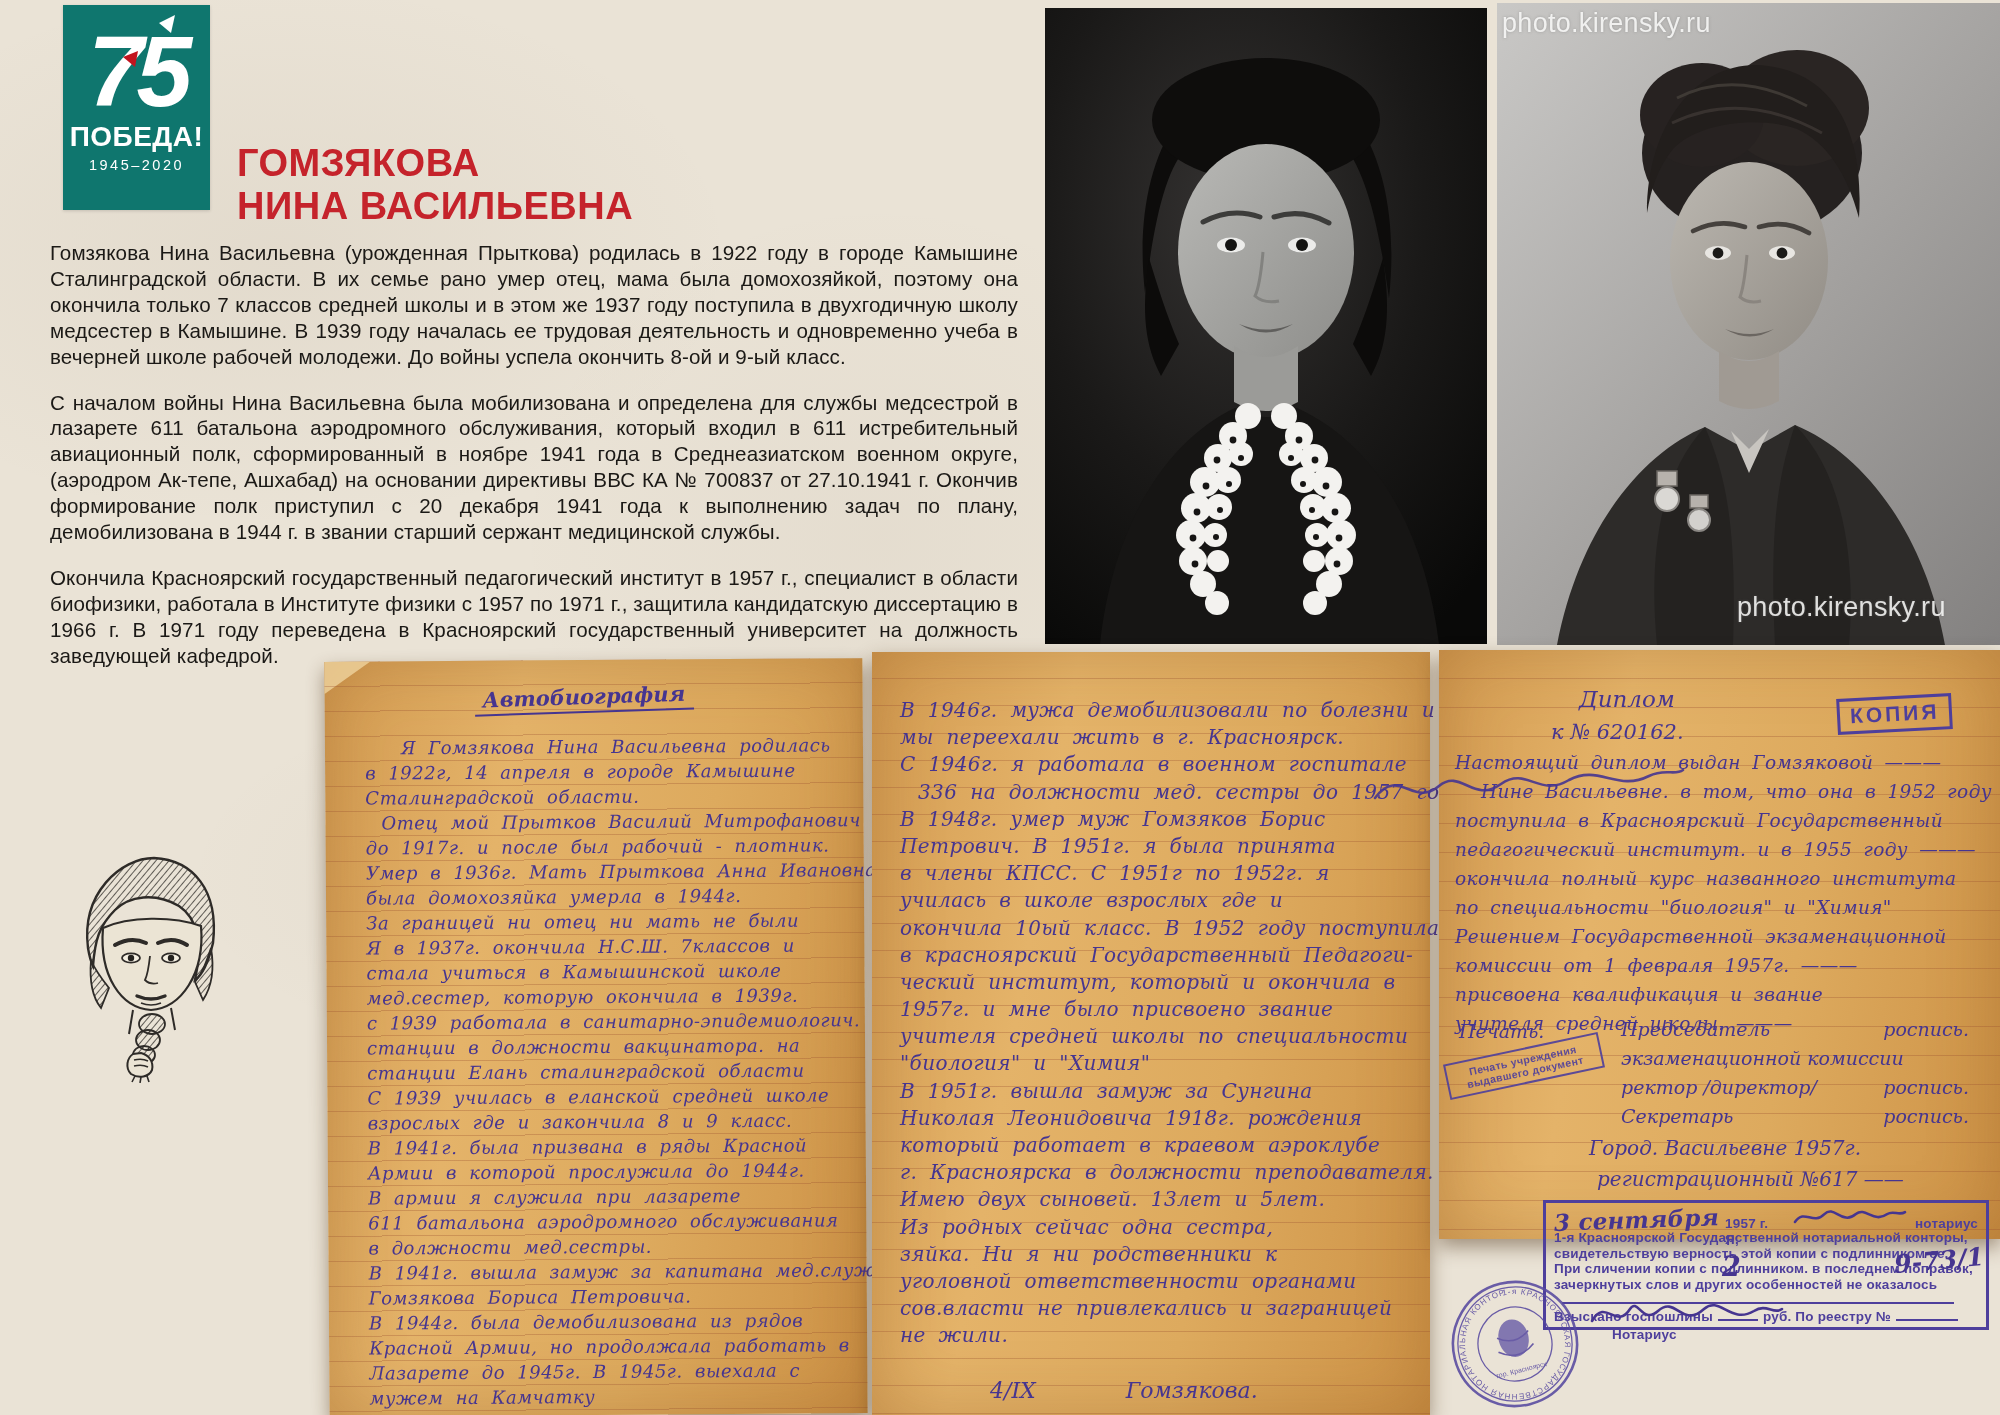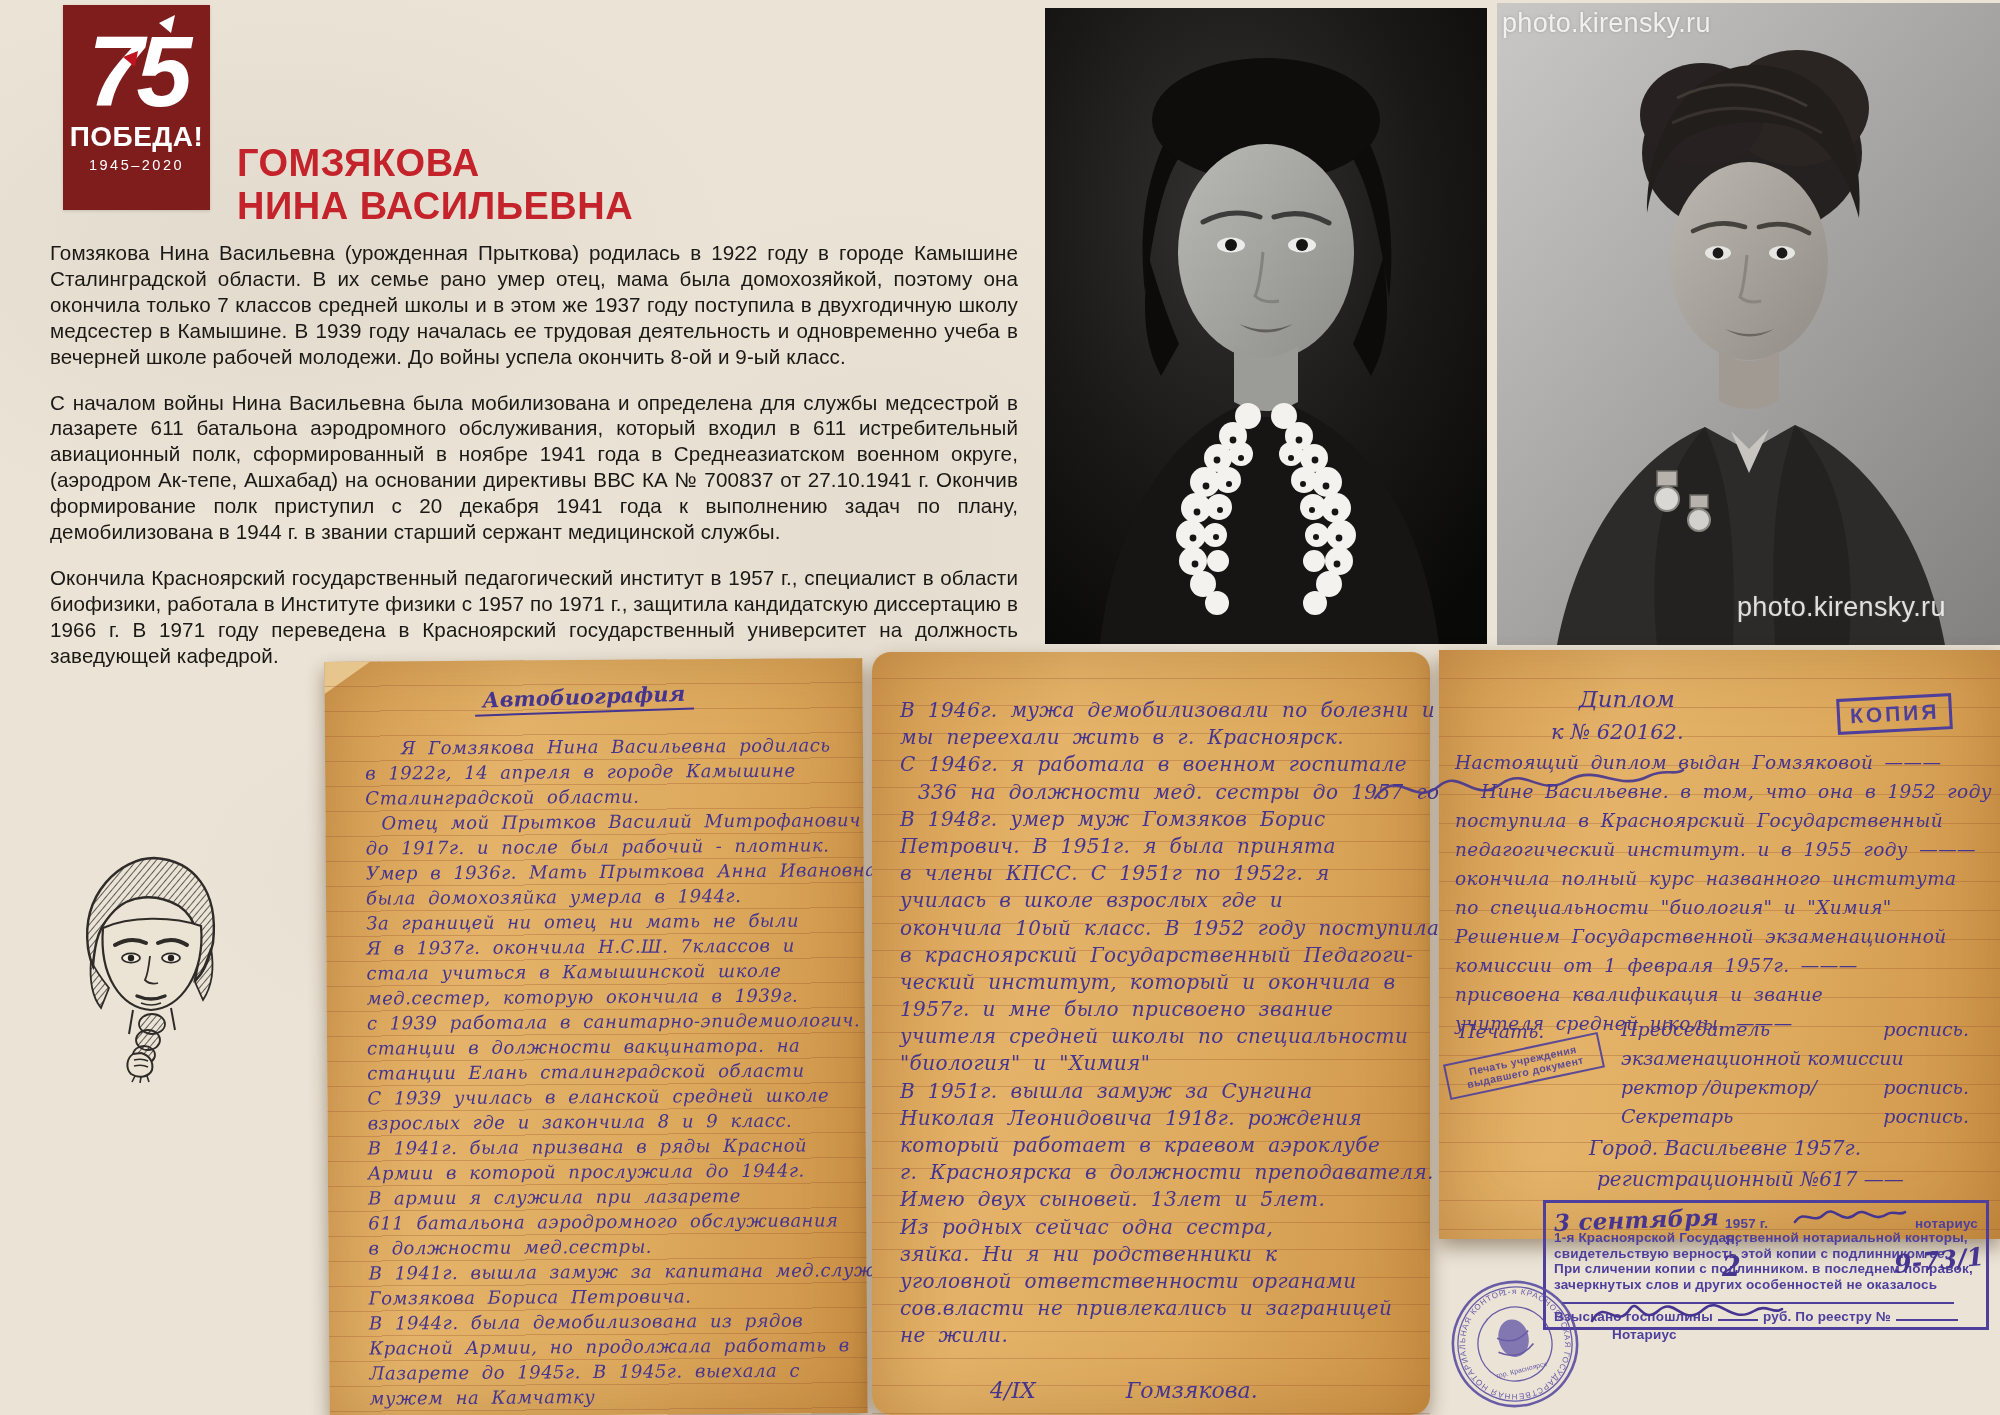--- a/index.html
+++ b/index.html
@@ -6,21 +6,21 @@
   html,body{margin:0;padding:0;background:#6d6a64;}
   .page{position:relative;width:2000px;height:1415px;overflow:hidden;
     background:#eae3d6;font-family:"Liberation Sans",sans-serif;}
   .page::before{content:"";position:absolute;inset:0;pointer-events:none;
     background:
       radial-gradient(700px 420px at 14% 18%, rgba(125,105,80,.07), transparent 65%),
       radial-gradient(560px 520px at 44% 38%, rgba(125,105,80,.05), transparent 65%),
       radial-gradient(640px 300px at 30% 62%, rgba(125,105,80,.06), transparent 65%);}
 
   
-  .logo{position:absolute;left:63px;top:5px;width:147px;height:205px;background:#7f1d1d;
+  .logo{position:absolute;left:63px;top:5px;width:147px;height:205px;background:#0f766e;
     color:#fff;text-align:center;box-shadow:0 1px 3px rgba(0,0,0,.15);}
   .logo-75{position:relative;font-size:100px;line-height:1;font-weight:bold;font-style:italic;
     letter-spacing:-7px;margin-top:16px;}
   .logo-arrows{position:absolute;left:0;top:0;width:147px;height:130px;pointer-events:none;}
   .logo-pobeda{font-size:28px;font-weight:bold;letter-spacing:.5px;margin-top:0;}
   .logo-years{font-size:14.5px;letter-spacing:2.5px;margin-top:4px;}
 
   
   .title{position:absolute;left:237px;top:142px;color:#c5232b;font-weight:bold;
     font-size:38px;line-height:43px;letter-spacing:.5px;}
@@ -41,21 +41,21 @@
   .doc{position:absolute;
     background:linear-gradient(100deg,#d49c52 0%,#e4b369 30%,#ddaa5e 62%,#cd9246 100%);
     box-shadow:0 8px 18px rgba(70,45,15,.45), inset 0 0 70px rgba(125,72,20,.28);}
   .rules{position:absolute;inset:0;pointer-events:none;}
   #doc1 .rules{background:repeating-linear-gradient(to bottom,transparent 0 24px,rgba(150,75,45,.30) 24px 25px);}
   #doc2 .rules{background:repeating-linear-gradient(to bottom,transparent 0 26.2px,rgba(150,75,45,.30) 26.2px 27.2px);}
   #doc3 .rules{background:repeating-linear-gradient(to bottom,transparent 0 28px,rgba(150,75,45,.30) 28px 29px);}
   #doc1{left:327px;top:660px;width:538px;height:755px;transform:rotate(-.4deg);}
   #doc1::before{content:"";position:absolute;left:0;top:0;width:0;height:0;
     border-left:46px solid #efd39d;border-bottom:32px solid transparent;opacity:.8;}
-  #doc2{left:872px;top:652px;width:558px;height:763px;border-radius:19px;}
+  #doc2{left:872px;top:652px;width:558px;height:763px;}
   #doc3{left:1439px;top:650px;width:561px;height:589px;}
 
   .hw{font-family:"DejaVu Serif",serif;font-style:italic;color:#463590;}
   .hw-line{white-space:nowrap;}
   #doc1 .lines{position:absolute;left:40px;top:76px;font-size:18px;letter-spacing:.5px;word-spacing:6px;}
   #doc1 .hw-line{height:25px;}
   #doc1 .hw-line:nth-child(1){margin-left:36px;}
   #doc1 .hw-line:nth-child(4){margin-left:16px;}
   #doc1 .title-hw{position:absolute;left:150px;top:24px;font-size:21px;font-weight:bold;
     border-bottom:2px solid #463590;padding:0 8px 2px;transform:rotate(-1.5deg);}

